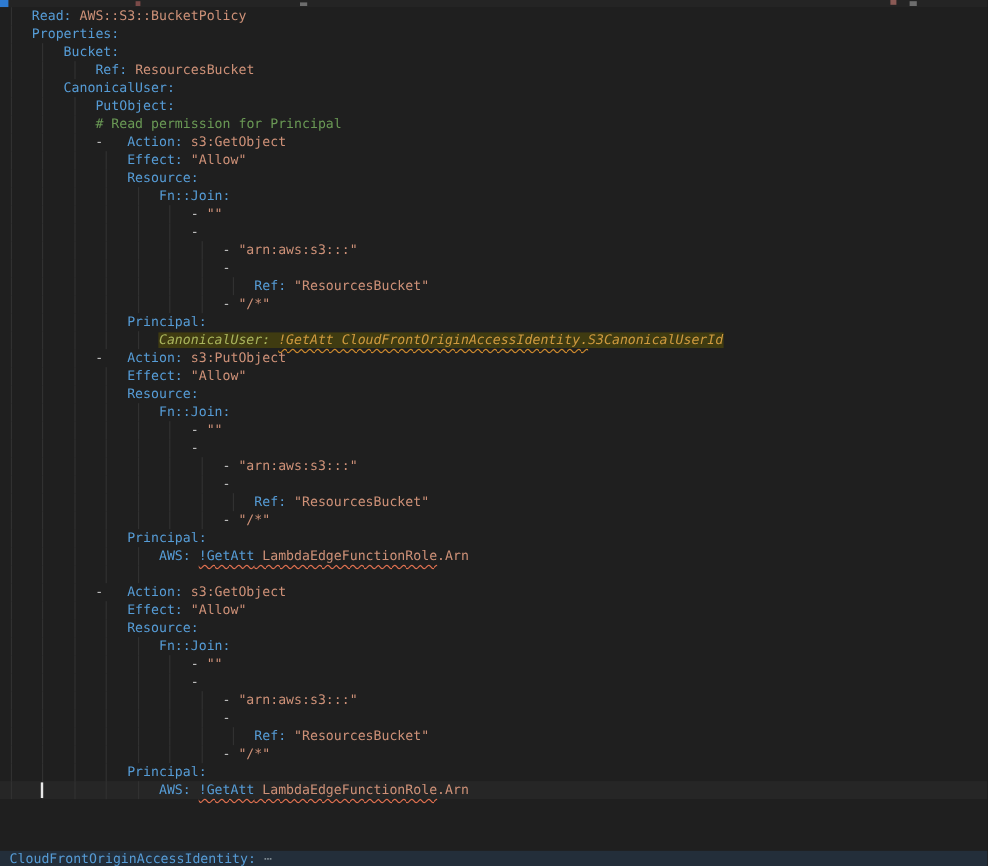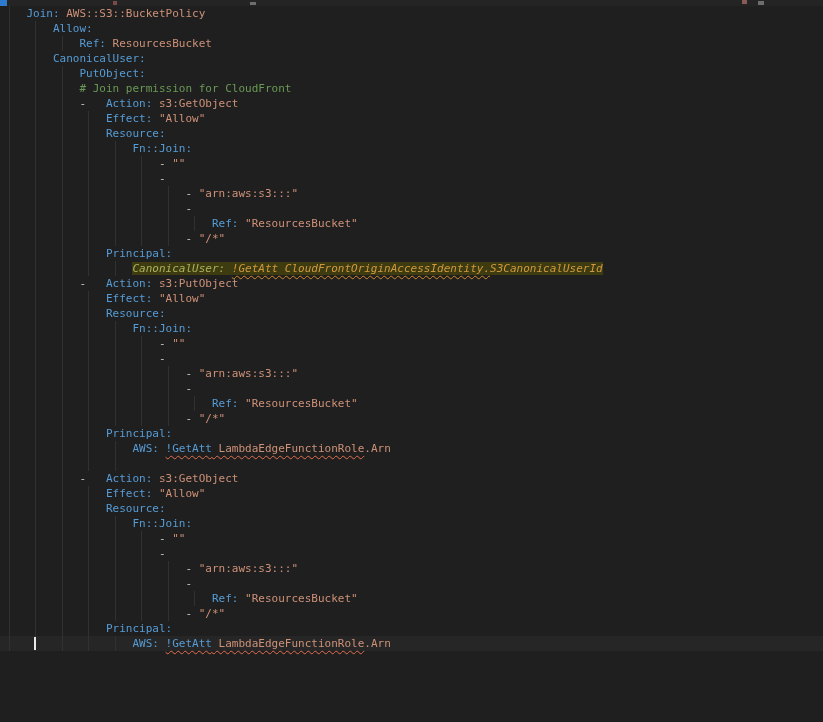--- a/index.html
+++ b/index.html
@@ -32,26 +32,27 @@
 <div id="editor">
   <div id="top-strip">
     <div class="frag" style="left:0;top:0;width:7px;height:6px;background:#2d7ad1;"></div>
     <div class="frag" style="left:113px;top:1px;width:4px;height:4px;background:#7a4a48;"></div>
     <div class="frag" style="left:250px;top:2px;width:6px;height:3px;background:#6d6d6d;"></div>
     <div class="frag" style="left:742px;top:0;width:5px;height:4px;background:#8a5a55;"></div>
     <div class="frag" style="left:758px;top:1px;width:6px;height:4px;background:#6d6d6d;"></div>
   </div>
 
   <div id="code">
-      <div class="line"><span class="guide" style="left: 9px;"></span><span class="tk-p">    </span><span class="tk-k">Join:</span><span class="tk-p"> </span><span class="tk-v">AWS::S3::BucketPolicy</span></div>
-      <div class="line"><span class="guide" style="left: 9px;"></span><span class="guide" style="left: 35.48px;"></span><span class="tk-p">        </span><span class="tk-k">Allow:</span></div>
+      <div class="line"><span class="guide" style="left: 9px;"></span><span class="tk-p">    </span><span class="tk-k">Read:</span><span class="tk-p"> </span><span class="tk-v">AWS::S3::BucketPolicy</span></div>
+      <div class="line"><span class="guide" style="left: 9px;"></span><span class="tk-p">    </span><span class="tk-k">Properties:</span></div>
+      <div class="line"><span class="guide" style="left: 9px;"></span><span class="guide" style="left: 35.48px;"></span><span class="tk-p">        </span><span class="tk-k">Bucket:</span></div>
       <div class="line"><span class="guide" style="left: 9px;"></span><span class="guide" style="left: 35.48px;"></span><span class="guide" style="left: 61.96px;"></span><span class="tk-p">            </span><span class="tk-k">Ref:</span><span class="tk-p"> </span><span class="tk-v">ResourcesBucket</span></div>
       <div class="line"><span class="guide" style="left: 9px;"></span><span class="guide" style="left: 35.48px;"></span><span class="tk-p">        </span><span class="tk-k">CanonicalUser:</span></div>
       <div class="line"><span class="guide" style="left: 9px;"></span><span class="guide" style="left: 35.48px;"></span><span class="guide" style="left: 61.96px;"></span><span class="tk-p">            </span><span class="tk-k">PutObject:</span></div>
-      <div class="line"><span class="guide" style="left: 9px;"></span><span class="guide" style="left: 35.48px;"></span><span class="guide" style="left: 61.96px;"></span><span class="tk-p">            </span><span class="tk-c"># Join permission for CloudFront</span></div>
+      <div class="line"><span class="guide" style="left: 9px;"></span><span class="guide" style="left: 35.48px;"></span><span class="guide" style="left: 61.96px;"></span><span class="tk-p">            </span><span class="tk-c"># Read permission for Principal</span></div>
       <div class="line"><span class="guide" style="left: 9px;"></span><span class="guide" style="left: 35.48px;"></span><span class="guide" style="left: 61.96px;"></span><span class="tk-p">            -   </span><span class="tk-k">Action:</span><span class="tk-p"> </span><span class="tk-v">s3:GetObject</span></div>
       <div class="line"><span class="guide" style="left: 9px;"></span><span class="guide" style="left: 35.48px;"></span><span class="guide" style="left: 61.96px;"></span><span class="guide" style="left: 88.44px;"></span><span class="tk-p">                </span><span class="tk-k">Effect:</span><span class="tk-p"> </span><span class="tk-v">"Allow"</span></div>
       <div class="line"><span class="guide" style="left: 9px;"></span><span class="guide" style="left: 35.48px;"></span><span class="guide" style="left: 61.96px;"></span><span class="guide" style="left: 88.44px;"></span><span class="tk-p">                </span><span class="tk-k">Resource:</span></div>
       <div class="line"><span class="guide" style="left: 9px;"></span><span class="guide" style="left: 35.48px;"></span><span class="guide" style="left: 61.96px;"></span><span class="guide" style="left: 88.44px;"></span><span class="guide" style="left: 114.92px;"></span><span class="tk-p">                    </span><span class="tk-k">Fn::Join:</span></div>
       <div class="line"><span class="guide" style="left: 9px;"></span><span class="guide" style="left: 35.48px;"></span><span class="guide" style="left: 61.96px;"></span><span class="guide" style="left: 88.44px;"></span><span class="guide" style="left: 114.92px;"></span><span class="guide" style="left: 141.4px;"></span><span class="tk-p">                        - </span><span class="tk-v">""</span></div>
       <div class="line"><span class="guide" style="left: 9px;"></span><span class="guide" style="left: 35.48px;"></span><span class="guide" style="left: 61.96px;"></span><span class="guide" style="left: 88.44px;"></span><span class="guide" style="left: 114.92px;"></span><span class="guide" style="left: 141.4px;"></span><span class="tk-p">                        -</span></div>
       <div class="line"><span class="guide" style="left: 9px;"></span><span class="guide" style="left: 35.48px;"></span><span class="guide" style="left: 61.96px;"></span><span class="guide" style="left: 88.44px;"></span><span class="guide" style="left: 114.92px;"></span><span class="guide" style="left: 141.4px;"></span><span class="guide" style="left: 167.88px;"></span><span class="tk-p">                            - </span><span class="tk-v">"arn:aws:s3:::"</span></div>
       <div class="line"><span class="guide" style="left: 9px;"></span><span class="guide" style="left: 35.48px;"></span><span class="guide" style="left: 61.96px;"></span><span class="guide" style="left: 88.44px;"></span><span class="guide" style="left: 114.92px;"></span><span class="guide" style="left: 141.4px;"></span><span class="guide" style="left: 167.88px;"></span><span class="tk-p">                            -</span></div>
       <div class="line"><span class="guide" style="left: 9px;"></span><span class="guide" style="left: 35.48px;"></span><span class="guide" style="left: 61.96px;"></span><span class="guide" style="left: 88.44px;"></span><span class="guide" style="left: 114.92px;"></span><span class="guide" style="left: 141.4px;"></span><span class="guide" style="left: 167.88px;"></span><span class="guide" style="left: 194.36px;"></span><span class="tk-p">                                </span><span class="tk-k">Ref:</span><span class="tk-p"> </span><span class="tk-v">"ResourcesBucket"</span></div>
       <div class="line"><span class="guide" style="left: 9px;"></span><span class="guide" style="left: 35.48px;"></span><span class="guide" style="left: 61.96px;"></span><span class="guide" style="left: 88.44px;"></span><span class="guide" style="left: 114.92px;"></span><span class="guide" style="left: 141.4px;"></span><span class="guide" style="left: 167.88px;"></span><span class="tk-p">                            - </span><span class="tk-v">"/*"</span></div>
@@ -77,13 +78,14 @@
       <div class="line"><span class="guide" style="left: 9px;"></span><span class="guide" style="left: 35.48px;"></span><span class="guide" style="left: 61.96px;"></span><span class="guide" style="left: 88.44px;"></span><span class="guide" style="left: 114.92px;"></span><span class="guide" style="left: 141.4px;"></span><span class="tk-p">                        - </span><span class="tk-v">""</span></div>
       <div class="line"><span class="guide" style="left: 9px;"></span><span class="guide" style="left: 35.48px;"></span><span class="guide" style="left: 61.96px;"></span><span class="guide" style="left: 88.44px;"></span><span class="guide" style="left: 114.92px;"></span><span class="guide" style="left: 141.4px;"></span><span class="tk-p">                        -</span></div>
       <div class="line"><span class="guide" style="left: 9px;"></span><span class="guide" style="left: 35.48px;"></span><span class="guide" style="left: 61.96px;"></span><span class="guide" style="left: 88.44px;"></span><span class="guide" style="left: 114.92px;"></span><span class="guide" style="left: 141.4px;"></span><span class="guide" style="left: 167.88px;"></span><span class="tk-p">                            - </span><span class="tk-v">"arn:aws:s3:::"</span></div>
       <div class="line"><span class="guide" style="left: 9px;"></span><span class="guide" style="left: 35.48px;"></span><span class="guide" style="left: 61.96px;"></span><span class="guide" style="left: 88.44px;"></span><span class="guide" style="left: 114.92px;"></span><span class="guide" style="left: 141.4px;"></span><span class="guide" style="left: 167.88px;"></span><span class="tk-p">                            -</span></div>
       <div class="line"><span class="guide" style="left: 9px;"></span><span class="guide" style="left: 35.48px;"></span><span class="guide" style="left: 61.96px;"></span><span class="guide" style="left: 88.44px;"></span><span class="guide" style="left: 114.92px;"></span><span class="guide" style="left: 141.4px;"></span><span class="guide" style="left: 167.88px;"></span><span class="guide" style="left: 194.36px;"></span><span class="tk-p">                                </span><span class="tk-k">Ref:</span><span class="tk-p"> </span><span class="tk-v">"ResourcesBucket"</span></div>
       <div class="line"><span class="guide" style="left: 9px;"></span><span class="guide" style="left: 35.48px;"></span><span class="guide" style="left: 61.96px;"></span><span class="guide" style="left: 88.44px;"></span><span class="guide" style="left: 114.92px;"></span><span class="guide" style="left: 141.4px;"></span><span class="guide" style="left: 167.88px;"></span><span class="tk-p">                            - </span><span class="tk-v">"/*"</span></div>
       <div class="line"><span class="guide" style="left: 9px;"></span><span class="guide" style="left: 35.48px;"></span><span class="guide" style="left: 61.96px;"></span><span class="guide" style="left: 88.44px;"></span><span class="tk-p">                </span><span class="tk-k">Principal:</span></div>
       <div class="line current"><span class="guide" style="left: 9px;"></span><span class="guide" style="left: 35.48px;"></span><span class="guide" style="left: 61.96px;"></span><span class="guide" style="left: 88.44px;"></span><span class="guide" style="left: 114.92px;"></span><span class="tk-p">                    </span><span class="tk-k">AWS:</span><span class="tk-p"> </span><span class="tk-sqf">!GetAtt</span><span class="tk-sqv"> LambdaEdgeFunctionRole</span><span class="tk-v">.Arn</span><div class="cursor"></div></div>
     </div>
 
+  <div id="folded-bar"><span class="tk-k">CloudFrontOriginAccessIdentity:</span><span class="dots"> ⋯</span></div>
 </div>
 
 </body></html>

